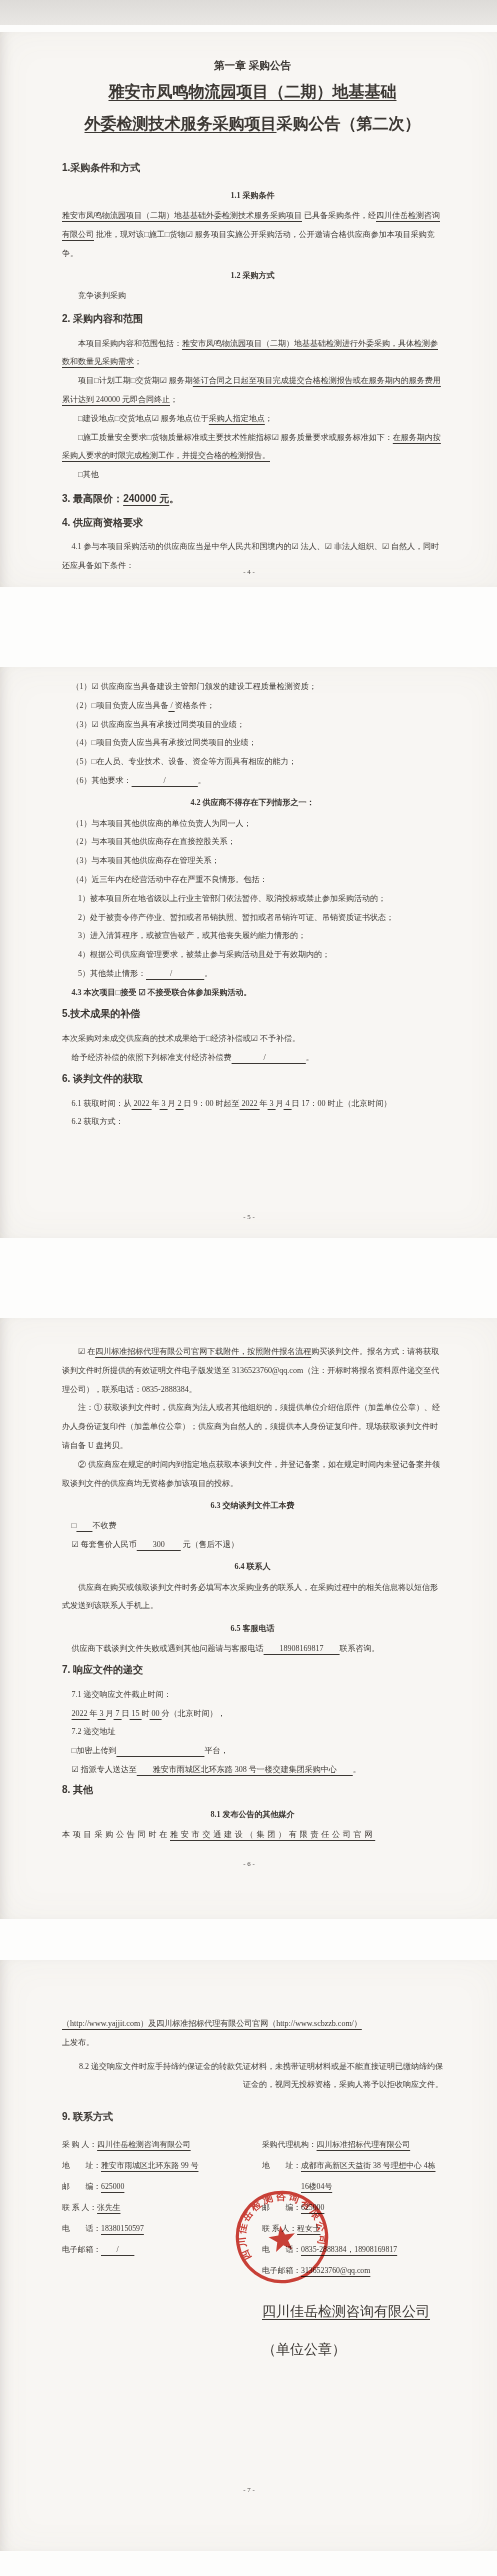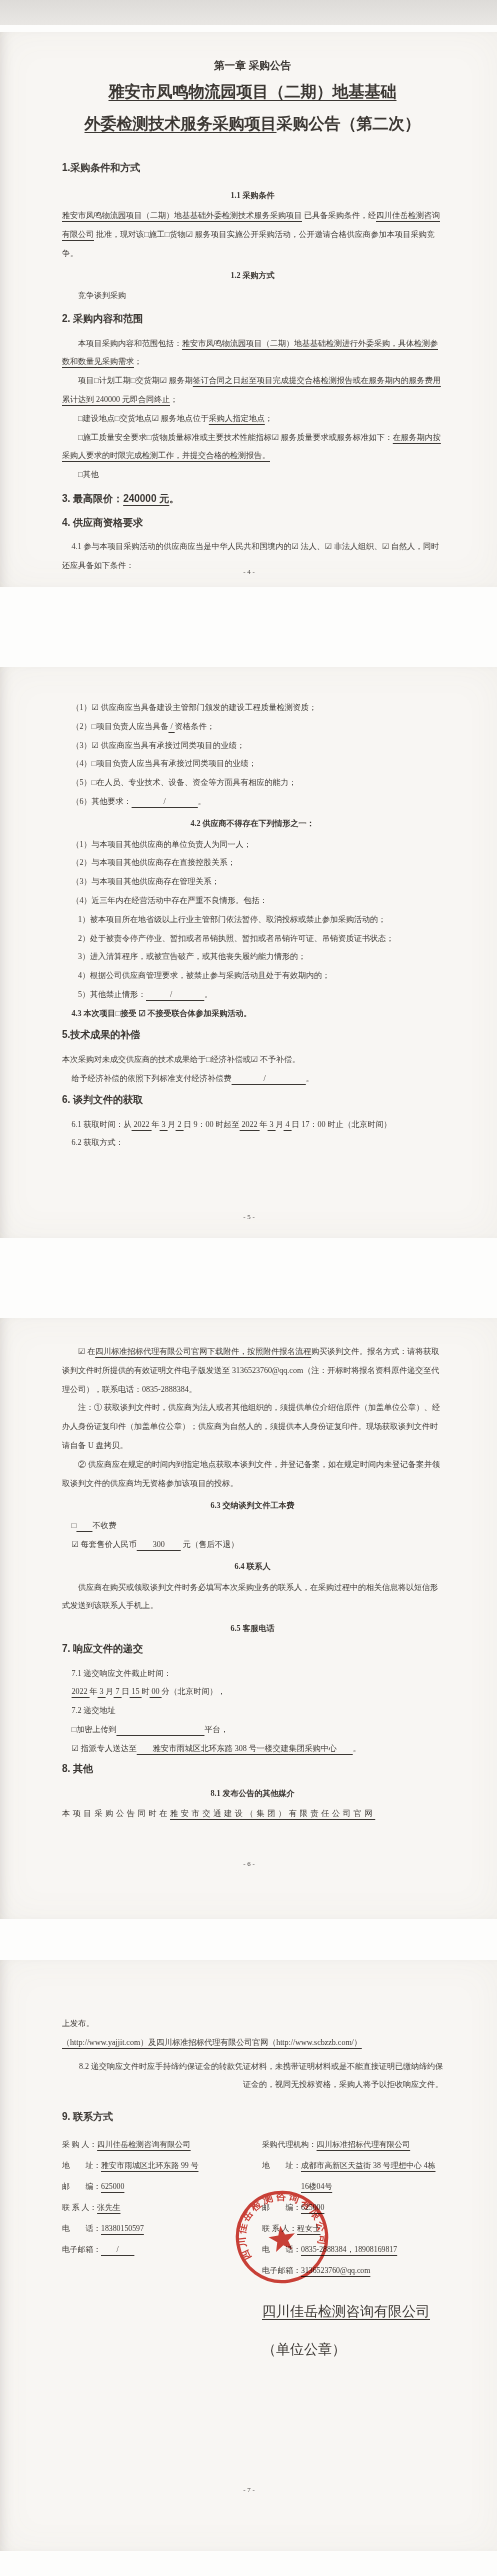--- a/index.html
+++ b/index.html
@@ -8,21 +8,21 @@
   .top-edge{position:absolute;top:0;left:0;width:498px;height:25px;
             background:linear-gradient(#dddbd8,#e9e7e4);}
   .page{position:absolute;left:0;width:498px;background:#f8f6f3;overflow:hidden;
         box-shadow:inset 8.7px 0 13.7px -10px rgba(90,80,70,.25), inset 0 0 37px rgba(120,110,95,.05);}
   #pg1{top:32px;height:555px;}
   #pg2{top:667px;height:571px;}
   #pg3{top:1318px;height:601px;}
   #pg4{top:1960px;height:591px;}
   .inner{padding:0 55px 0 62px;}
   #pg1 .inner{padding-top:27px;}
-  #pg2 .inner{padding-top:32px;}
+  #pg2 .inner{padding-top:11px;}
   #pg3 .inner{padding-top:25px;}
   #pg4 .inner{padding-top:55px;}
   p{margin:0;font-size:8px;line-height:2.35;}
   .u{text-decoration:underline;text-underline-offset:2.5px;text-decoration-thickness:0.6px;}
   .chapter{font-family:"Liberation Sans","DejaVu Sans",sans-serif;font-weight:700;
            font-size:10.6px;text-align:center;margin:0 0 2.5px;}
   .doc-title{font-family:"Liberation Sans","DejaVu Sans",sans-serif;font-weight:700;
              font-size:16px;text-align:center;margin:0;line-height:2.05;}
   .h-big{font-family:"Liberation Sans","DejaVu Sans",sans-serif;font-weight:700;
          font-size:10px;margin:10px 0 7.5px;line-height:1.6;}
@@ -104,37 +104,38 @@
     <div class="inner">
       <p class="ind2"><span>☑ 在</span><span class="u">四川标准招标代理有限公司官网下载附件，按照附件报名流程</span><span>购买谈判文件。报名方式：请将获取谈判文件时所提供的有效证明文件电子版发送至 3136523760@qq.com（注：开标时将报名资料原件递交至代理公司），联系电话：0835-2888384。</span></p>
       <p class="ind2">注：① 获取谈判文件时，供应商为法人或者其他组织的，须提供单位介绍信原件（加盖单位公章）、经办人身份证复印件（加盖单位公章）；供应商为自然人的，须提供本人身份证复印件。现场获取谈判文件时请自备 U 盘拷贝。</p>
       <p class="ind2">② 供应商应在规定的时间内到指定地点获取本谈判文件，并登记备案，如在规定时间内未登记备案并领取谈判文件的供应商均无资格参加该项目的投标。</p>
       <h4 class="h-sub">6.3 交纳谈判文件工本费</h4>
       <p class="ind1"><span>□</span><span class="u">　　</span><span>不收费</span></p>
       <p class="ind1"><span>☑ 每套售价人民币</span><span class="u">　　300　　</span><span> 元（售后不退）</span></p>
       <h4 class="h-sub">6.4 联系人</h4>
       <p class="ind2">供应商在购买或领取谈判文件时务必填写本次采购业务的联系人，在采购过程中的相关信息将以短信形式发送到该联系人手机上。</p>
       <h4 class="h-sub">6.5 客服电话</h4>
+      <p class="ind1"><span>供应商下载谈判文件失败或遇到其他问题请与客服电话</span><span class="u">　　18908169817　　</span><span>联系咨询。</span></p>
       <h3 class="h-big" style="margin-top:3.7px;">7. 响应文件的递交</h3>
       <p class="ind1">7.1 递交响应文件截止时间：</p>
       <p class="ind1"><span class="u"> 2022 </span><span>年</span><span class="u"> 3 </span><span>月</span><span class="u"> 7 </span><span>日</span><span class="u"> 15 </span><span>时</span><span class="u"> 00 </span><span>分（北京时间），</span></p>
       <p class="ind1">7.2 递交地址</p>
       <p class="ind1"><span>□加密上传到</span><span class="u">　　　　　　　　　　　</span><span>平台，</span></p>
       <p class="ind1"><span>☑ 指派专人送达至</span><span class="u">　　雅安市雨城区北环东路 308 号一楼交建集团采购中心　　</span><span>。</span></p>
       <h3 class="h-big" style="margin-top:2.5px;">8. 其他</h3>
       <h4 class="h-sub">8.1 发布公告的其他媒介</h4>
       <p class="spread"><span>本项目采购公告同时在</span><span class="u">雅安市交通建设（集团）有限责任公司官网</span></p>
     </div>
     <div class="pageno" id="pn3">- 6 -</div>
   </div>
 
   <div class="page" id="pg4">
     <div class="inner">
+      <p><span class="u">（http://www.yajjit.com）及四川标准招标代理有限公司官网（http://www.scbzzb.com/）</span></p>
       <p>上发布。</p>
-      <p><span class="u">（http://www.yajjit.com）及四川标准招标代理有限公司官网（http://www.scbzzb.com/）</span></p>
       <p class="ind1" style="margin-top:5px;text-align:right;">8.2 递交响应文件时应手持缔约保证金的转款凭证材料，未携带证明材料或是不能直接证明已缴纳缔约保证金的，视同无投标资格，采购人将予以拒收响应文件。</p>
       <h3 class="h-big" style="margin-top:13.7px;">9. 联系方式</h3>
 
       <div class="contact">
         <div class="ccol-l">
           <div class="crow">
               <span class="clabel">采 购 人：</span>
               <span class="cval u">四川佳岳检测咨询有限公司</span>
             </div>
           <div class="crow">

